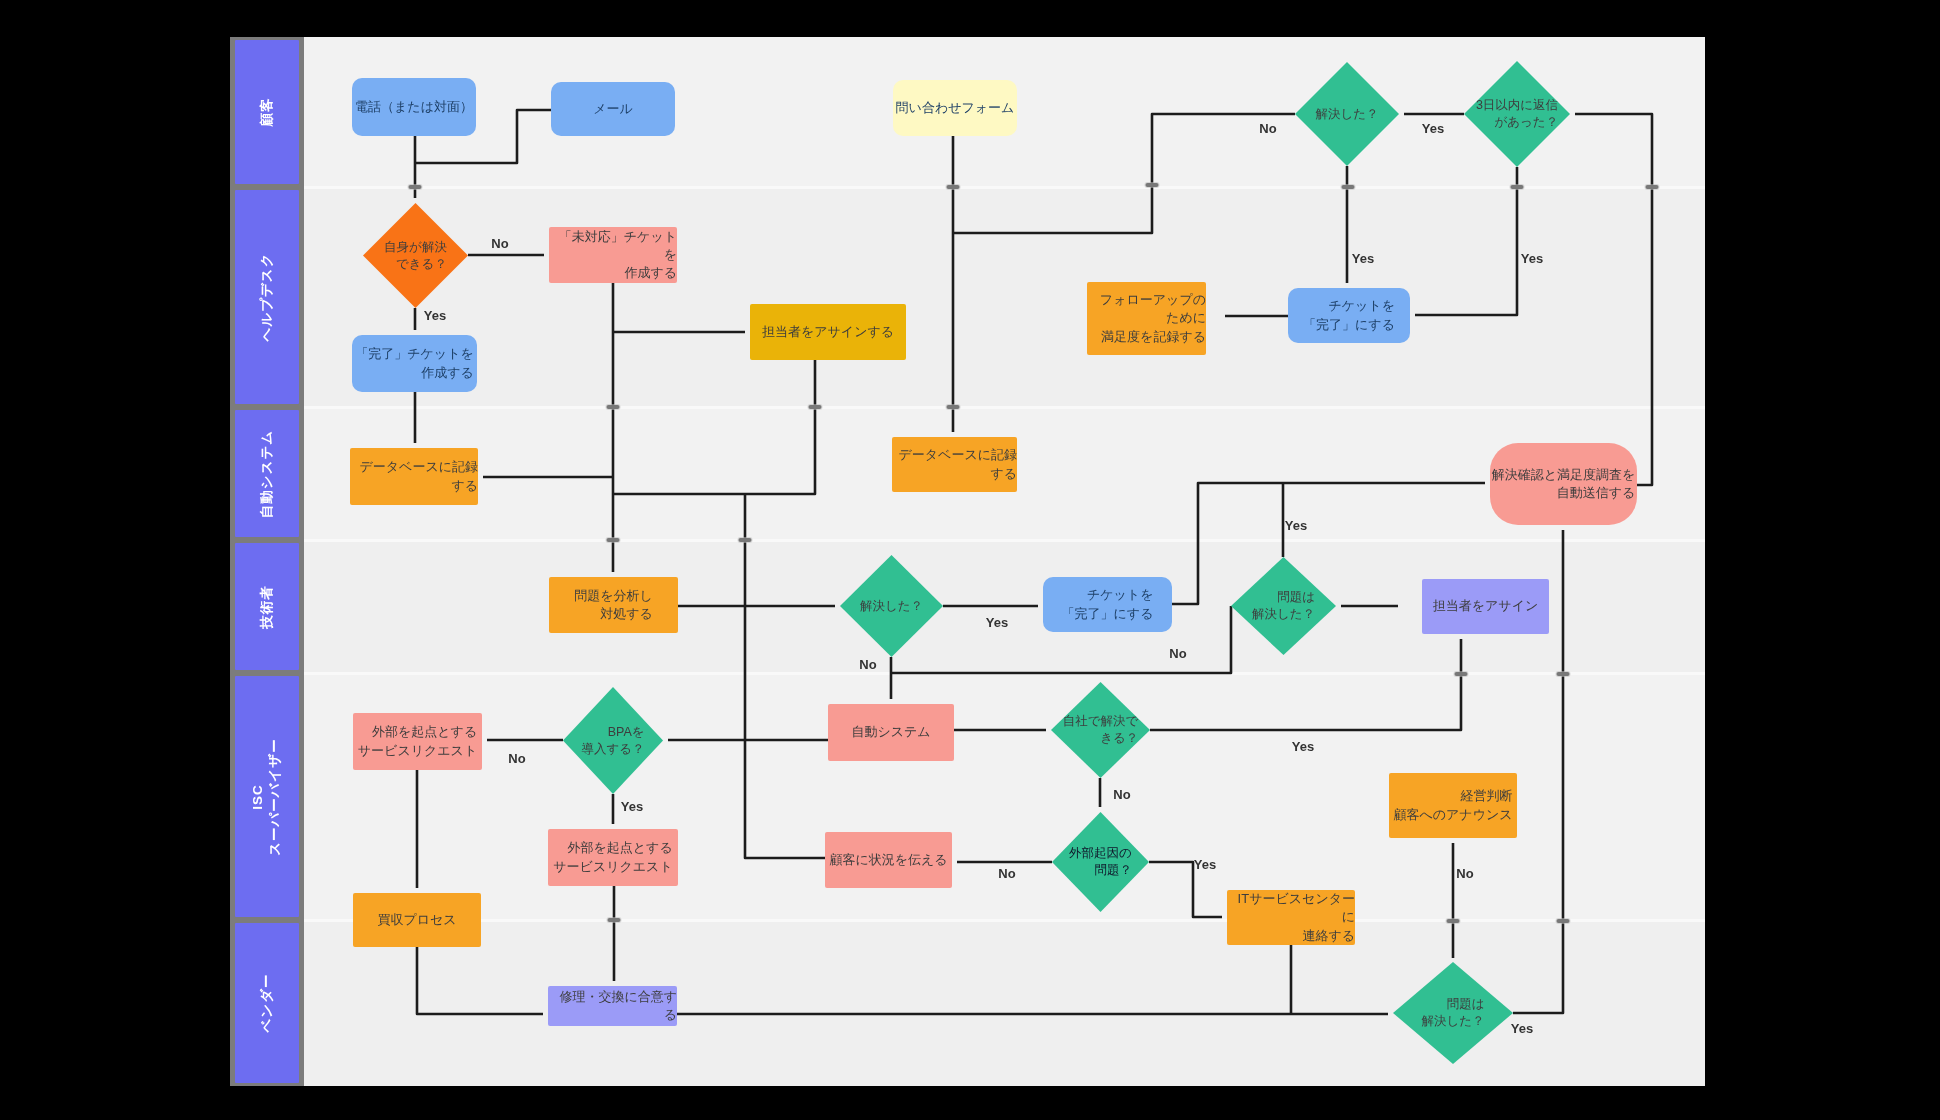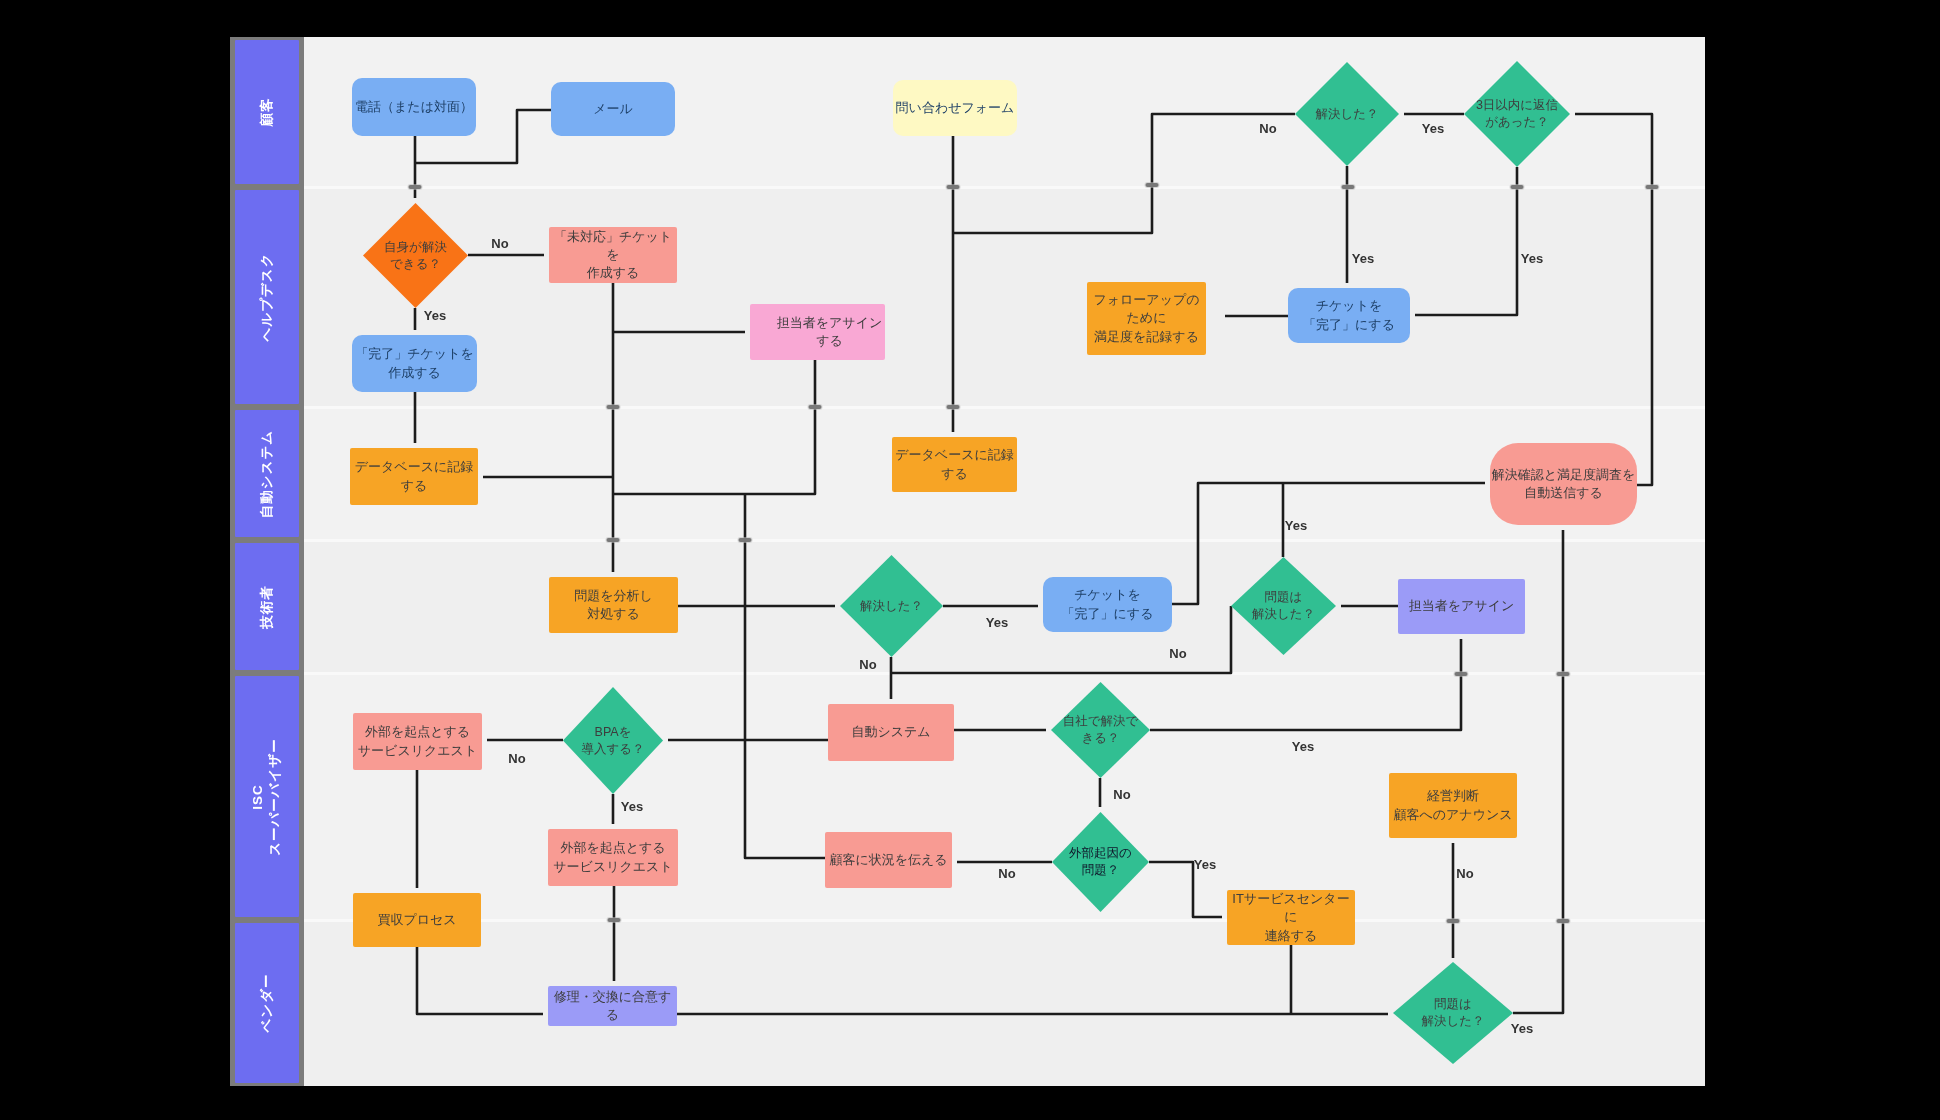--- a/index.html
+++ b/index.html
@@ -6,21 +6,21 @@
   body{width:1940px;height:1120px;position:relative;font-family:"Liberation Sans","DejaVu Sans",sans-serif;}
   #diagram{position:absolute;overflow:hidden;background:#efefef;}
   .lane{position:absolute;left:74px;}
   .lane-sep{position:absolute;left:74px;height:3px;background:#f9f9f9;z-index:2;}
   #laneHeaderCol{position:absolute;left:0;top:0;width:74px;height:100%;background:#7c7c7c;z-index:3;}
   .lane-header-block{position:absolute;left:5px;width:64px;border-radius:1px;}
   .lane-header-label{position:absolute;color:#fff;font-weight:bold;font-size:13.5px;letter-spacing:1px;white-space:pre;text-align:center;line-height:1.25;transform:translate(-50%,-50%) rotate(-90deg);}
   #edgeSvg{position:absolute;left:0;top:0;z-index:4;}
   #edgeSvg path{fill:none;stroke-linejoin:round;stroke-linecap:butt;}
   .tick{position:absolute;width:13px;height:4px;background:#787878;border-radius:2px;transform:translate(-50%,-50%);z-index:5;box-shadow:0 0 0 1px rgba(190,190,190,.55);}
-  .node{position:absolute;display:flex;align-items:center;justify-content:center;text-align:center;z-index:6;font-size:13px;line-height:1.4;white-space:pre-line;color:#3d3d3d;}
+  .node{position:absolute;display:flex;align-items:center;justify-content:center;text-align:right;z-index:6;font-size:13px;line-height:1.4;white-space:pre-line;color:#3d3d3d;}
   .node.rect{border-radius:2px;}
   .node.rounded{border-radius:10px;}
   .node.diamond{clip-path:polygon(50% 0,100% 50%,50% 100%,0 50%);font-size:12.5px;line-height:1.35;}
   .edge-label{position:absolute;font-size:13px;font-weight:bold;color:#333;transform:translate(-50%,-50%);z-index:7;white-space:nowrap;}
 </style>
 </head>
 <body>
 
 <div id="diagram" style="left: 230px; top: 37px; width: 1475px; height: 1049px; background: rgb(239, 239, 239);">
   <div id="lanes">
@@ -122,37 +122,37 @@
       <div class="node rounded" style="left: 663px; top: 43px; width: 124px; height: 56px; background: #fef9c3; color: rgb(29, 63, 102);">問い合わせフォーム</div>
       <div class="node diamond" style="left: 1065px; top: 25px; width: 104px; height: 104px; background: rgb(49, 191, 146); color: rgb(61, 61, 61);">解決した？</div>
       <div class="node diamond" style="left: 1234px; top: 24px; width: 106px; height: 106px; background: rgb(49, 191, 146); color: rgb(61, 61, 61);">3日以内に返信
 があった？</div>
       <div class="node diamond" style="left: 133px; top: 166px; width: 105px; height: 105px; background: #f97316; color: rgb(61, 61, 61);">自身が解決
 できる？</div>
       <div class="node rect" style="left: 319px; top: 190px; width: 128px; height: 56px; background: rgb(248, 155, 147); color: rgb(61, 61, 61);">「未対応」チケットを
 作成する</div>
       <div class="node rounded" style="left: 122px; top: 298px; width: 125px; height: 57px; background: rgb(121, 174, 243); color: rgb(29, 63, 102);">「完了」チケットを
 作成する</div>
-      <div class="node rect" style="left: 520px; top: 267px; width: 111px; height: 56px; background: #f9a8d4; color: rgb(61, 61, 61); padding-left: 24px;">担当者をアサインする</div>
+      <div class="node rect" style="left: 520px; top: 267px; width: 156px; height: 56px; background: #eab308; color: rgb(61, 61, 61);">担当者をアサインする</div>
       <div class="node rect" style="left: 857px; top: 245px; width: 119px; height: 73px; background: rgb(247, 164, 37); color: rgb(61, 61, 61);">フォローアップのために
 満足度を記録する</div>
       <div class="node rounded" style="left: 1058px; top: 251px; width: 122px; height: 55px; background: rgb(121, 174, 243); color: rgb(29, 63, 102);">チケットを
 「完了」にする</div>
       <div class="node rect" style="left: 120px; top: 411px; width: 128px; height: 57px; background: rgb(247, 164, 37); color: rgb(61, 61, 61);">データベースに記録する</div>
       <div class="node rect" style="left: 662px; top: 400px; width: 125px; height: 55px; background: rgb(247, 164, 37); color: rgb(61, 61, 61);">データベースに記録する</div>
       <div class="node rect" style="left: 1260px; top: 406px; width: 147px; height: 82px; background: rgb(248, 155, 147); color: rgb(61, 61, 61); border-radius: 28px;">解決確認と満足度調査を
 自動送信する</div>
       <div class="node rect" style="left: 319px; top: 540px; width: 129px; height: 56px; background: rgb(247, 164, 37); color: rgb(61, 61, 61);">問題を分析し
 対処する</div>
       <div class="node diamond" style="left: 610px; top: 518px; width: 103px; height: 102px; background: rgb(49, 191, 146); color: rgb(61, 61, 61);">解決した？</div>
       <div class="node rounded" style="left: 813px; top: 540px; width: 129px; height: 55px; background: rgb(121, 174, 243); color: rgb(29, 63, 102);">チケットを
 「完了」にする</div>
       <div class="node diamond" style="left: 1001px; top: 520px; width: 105px; height: 98px; background: rgb(49, 191, 146); color: rgb(61, 61, 61);">問題は
 解決した？</div>
-      <div class="node rect" style="left: 1168px; top: 542px; width: 127px; height: 55px; background: rgb(155, 155, 247); color: rgb(61, 61, 61);">担当者をアサイン</div>
+      <div class="node rect" style="left: 1192px; top: 542px; width: 127px; height: 55px; background: rgb(155, 155, 247); color: rgb(61, 61, 61);">担当者をアサイン</div>
       <div class="node rect" style="left: 123px; top: 676px; width: 129px; height: 57px; background: rgb(248, 155, 147); color: rgb(61, 61, 61);">外部を起点とする
 サービスリクエスト</div>
       <div class="node diamond" style="left: 333px; top: 650px; width: 100px; height: 107px; background: rgb(49, 191, 146); color: rgb(61, 61, 61);">BPAを
 導入する？</div>
       <div class="node rect" style="left: 598px; top: 667px; width: 126px; height: 57px; background: rgb(248, 155, 147); color: rgb(61, 61, 61);">自動システム</div>
       <div class="node diamond" style="left: 821px; top: 645px; width: 99px; height: 96px; background: rgb(49, 191, 146); color: rgb(61, 61, 61);">自社で解決で
 きる？</div>
       <div class="node rect" style="left: 318px; top: 792px; width: 130px; height: 57px; background: rgb(248, 155, 147); color: rgb(61, 61, 61);">外部を起点とする
 サービスリクエスト</div>
       <div class="node rect" style="left: 595px; top: 795px; width: 127px; height: 56px; background: rgb(248, 155, 147); color: rgb(61, 61, 61);">顧客に状況を伝える</div>

